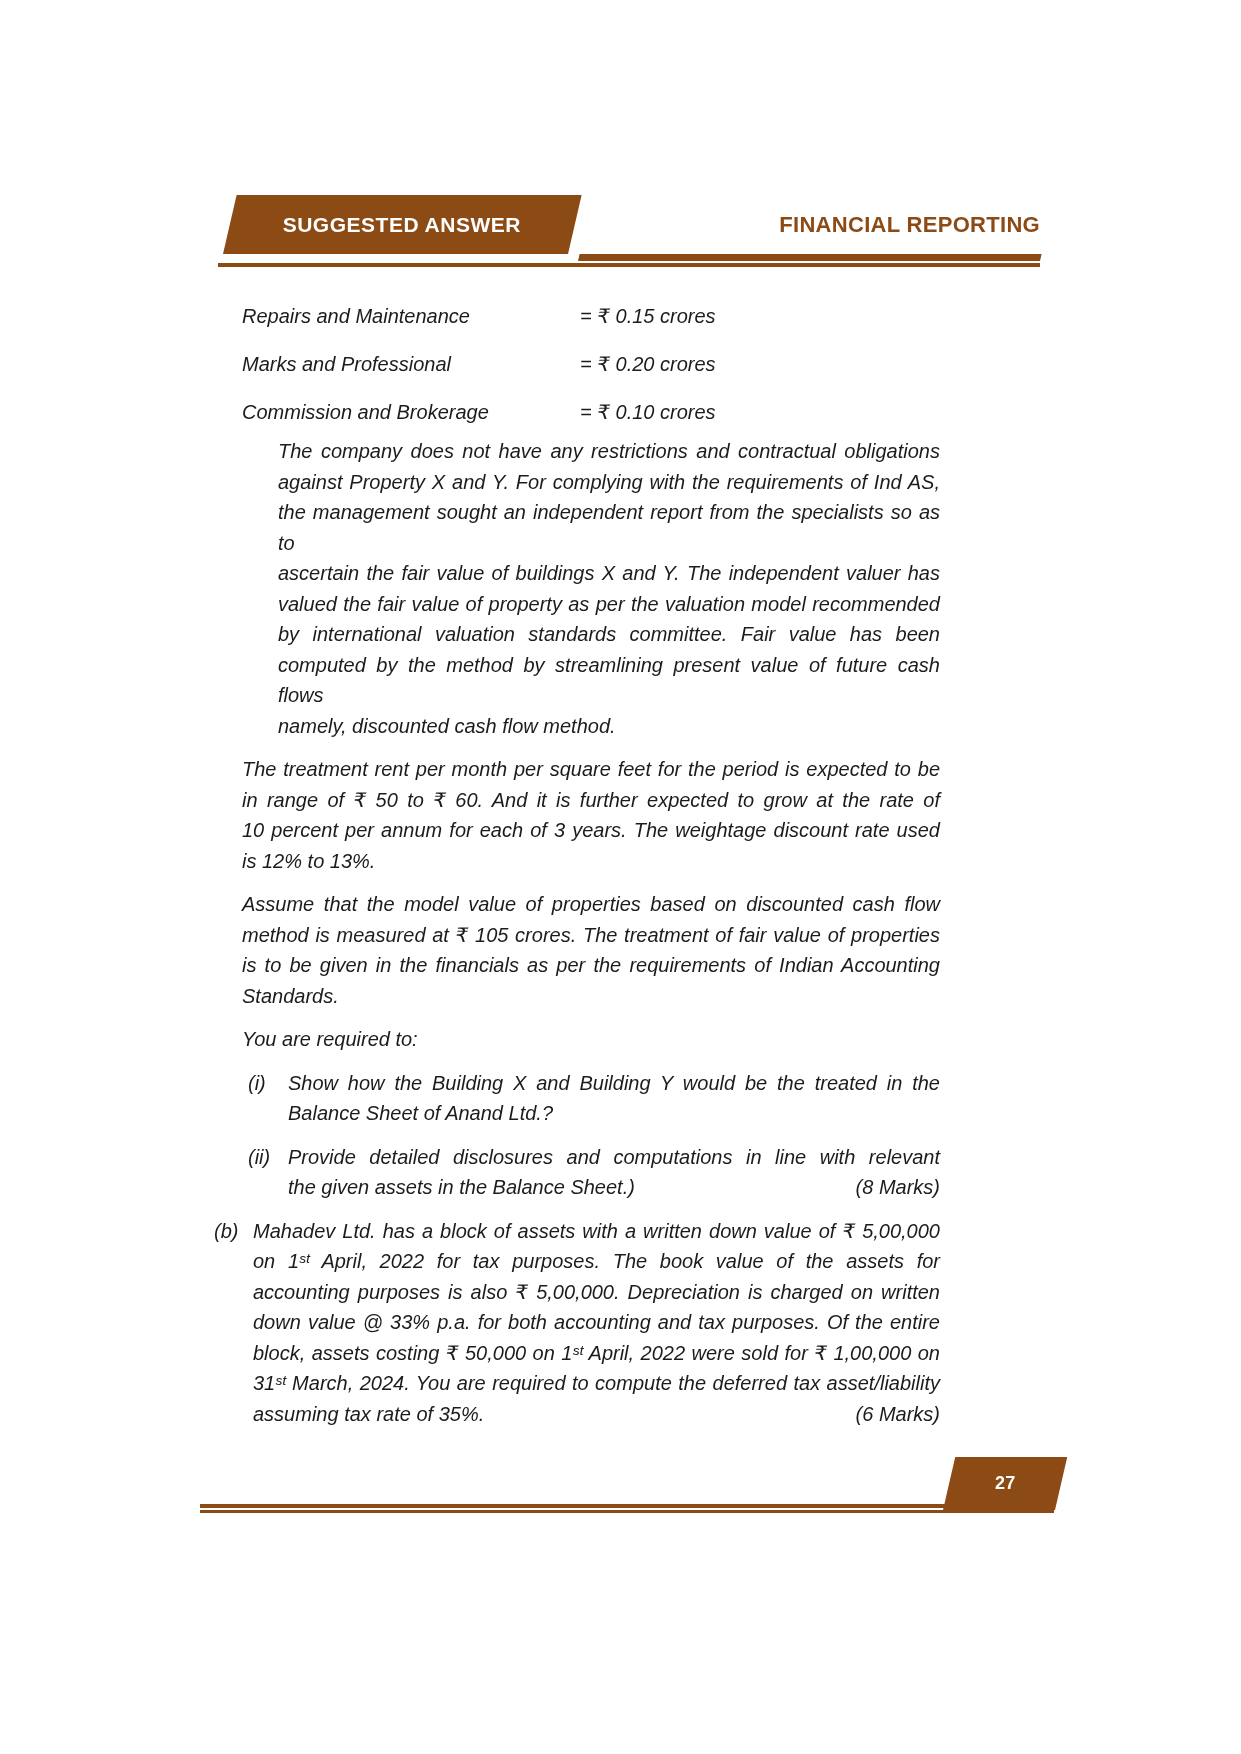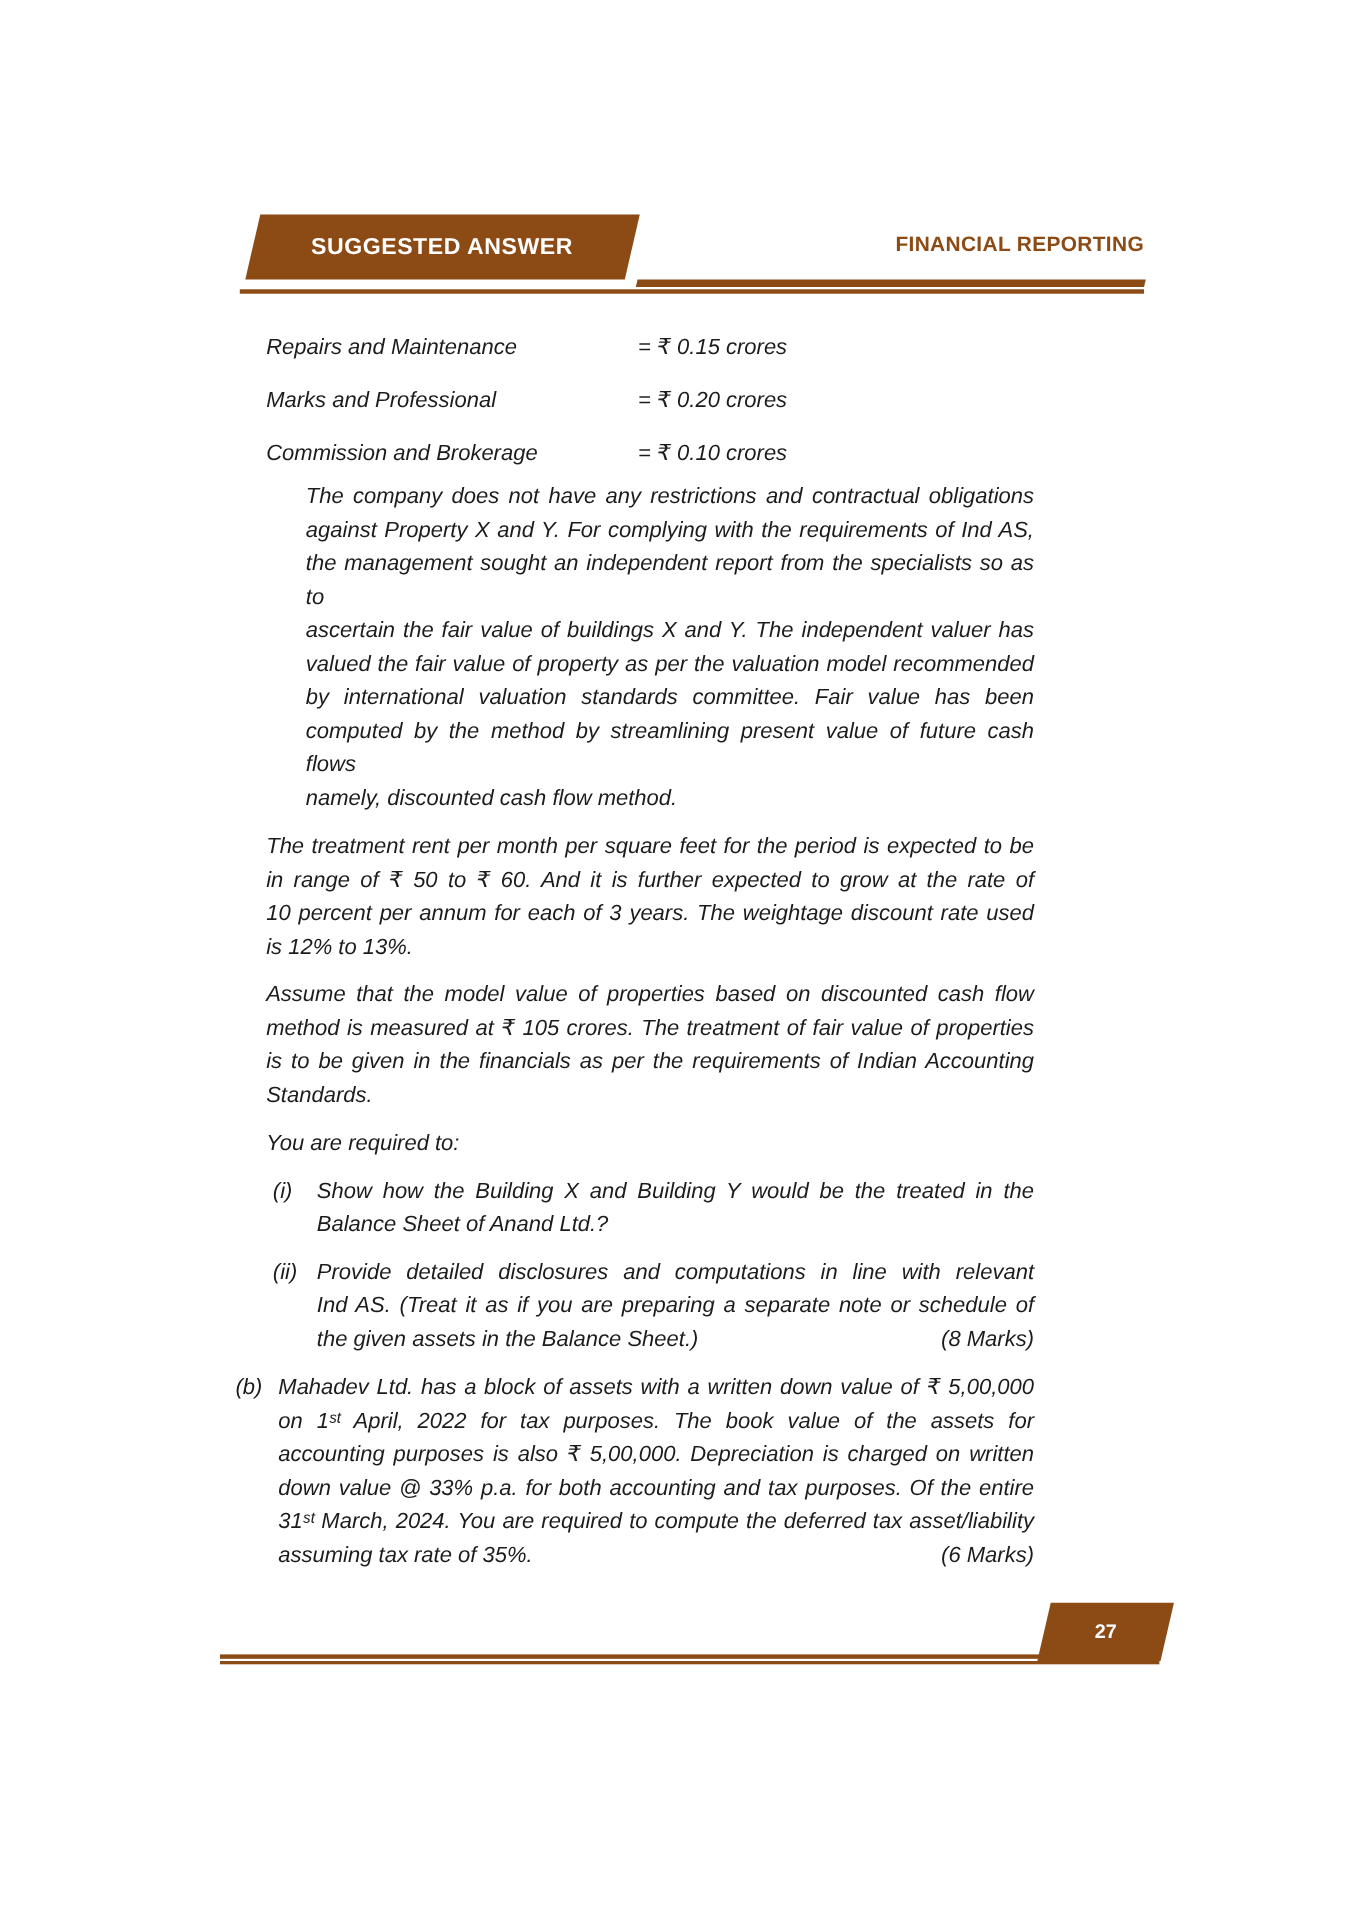--- a/index.html
+++ b/index.html
@@ -19,21 +19,21 @@
     display:flex;align-items:center;justify-content:center;
   }
   .banner-label{
     transform:skewX(13deg);
     font-style:normal;font-weight:bold;color:#ffffff;
     font-size:21px;letter-spacing:0.5px;white-space:nowrap;
   }
   .subject{
     position:absolute;right:201px;top:212px;
     font-style:normal;font-weight:bold;color:#8C4A15;
-    font-size:19px;letter-spacing:0.3px;white-space:nowrap;
+    font-size:22px;letter-spacing:0.3px;white-space:nowrap;
   }
   .rule-thick{
     position:absolute;left:578px;top:254px;width:462px;height:7px;
     background:#8C4A15;transform:skewX(-13deg);transform-origin:0 100%;
   }
   .rule-thin{
     position:absolute;left:218px;top:263px;width:822px;height:4px;
     background:#8C4A15;
   }
   
@@ -130,34 +130,34 @@
     <span class="itext">
       <span class="jl" style="display:block">Show how the Building X and Building Y would be the treated in the</span>
       <span class="jl-last" style="display:block">Balance Sheet of Anand Ltd.?</span>
     </span>
   </div>
 
   <div class="item">
     <span class="marker">(ii)</span>
     <span class="itext">
       <span class="jl" style="display:block">Provide detailed disclosures and computations in line with relevant</span>
-      <span class="jl" style="display:block">Ind AS.  (Treat it as if you are preparing a separate note or schedule of</span>
       <span class="marksline">
         <span>the given assets in the Balance Sheet.)</span>
         <span class="marks">(8 Marks)</span>
       </span>
     </span>
   </div>
 
   <div class="partb">
     <span class="marker">(b)</span>
     <div class="jl">Mahadev Ltd. has a block of assets with a written down value of ₹ 5,00,000</div>
     <div class="jl">on 1ˢᵗ April, 2022 for tax purposes.  The book value of the assets for</div>
     <div class="jl">accounting purposes is also ₹ 5,00,000.  Depreciation is charged on written</div>
     <div class="jl">down value @ 33% p.a. for both accounting and tax purposes.  Of the entire</div>
+    <div class="jl">block, assets costing ₹ 50,000 on 1ˢᵗ April, 2022 were sold for ₹ 1,00,000 on</div>
     <div class="jl">31ˢᵗ March, 2024.  You are required to compute the deferred tax asset/liability</div>
     <div class="marksline">
       <span>assuming tax rate of 35%.</span>
       <span class="marks">(6 Marks)</span>
     </div>
   </div>
 
 </div>
 
 <div class="footer-rule"></div>

